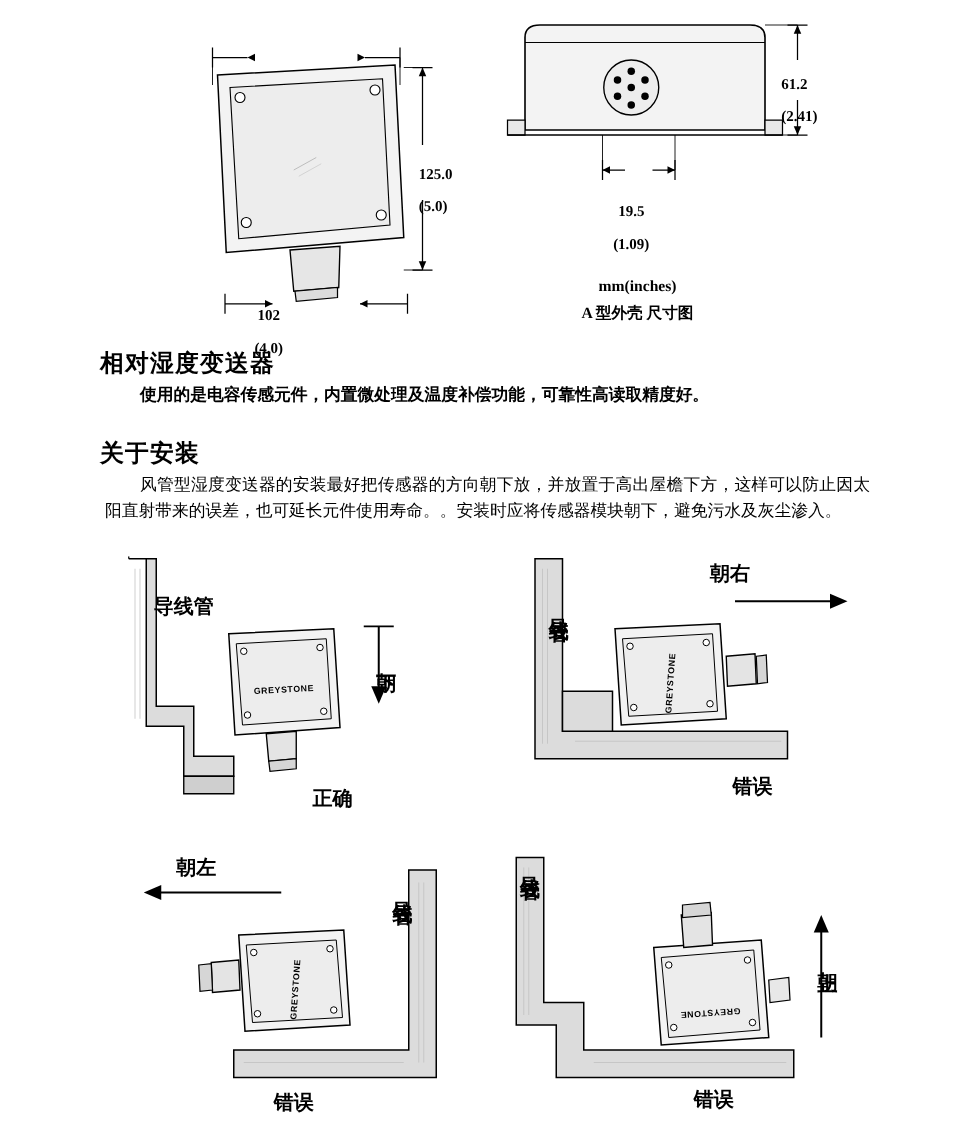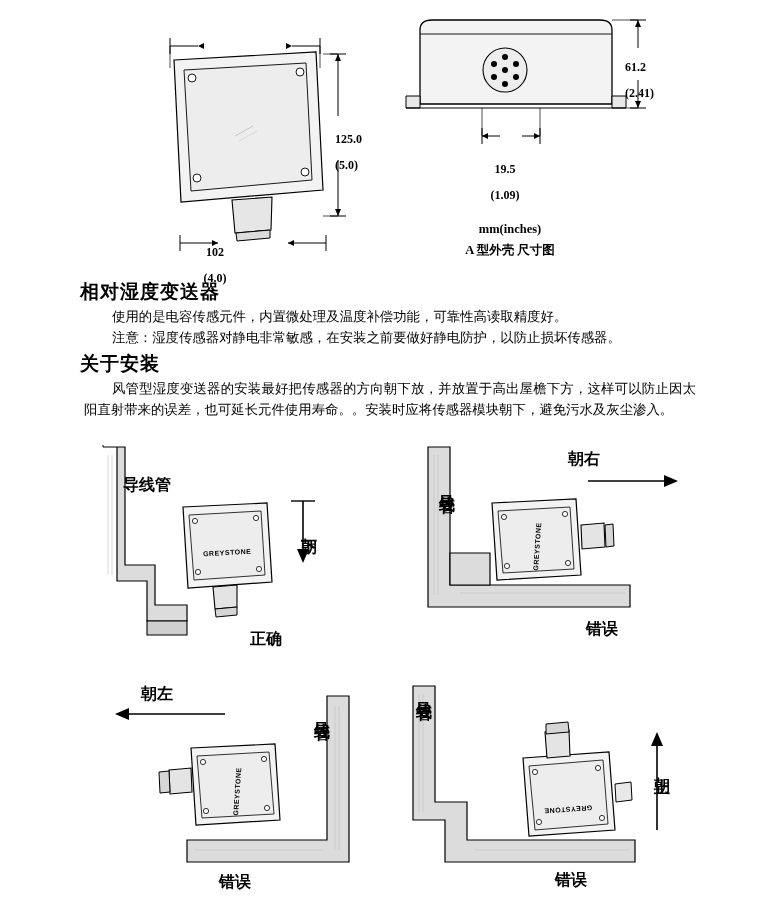--- a/index.html
+++ b/index.html
@@ -166,23 +166,22 @@
       <span>19.5</span><br>
       <span>(1.09)</span>
     </div>
 
     <div class="abs cap" style="left:420px;top:222px;width:180px;">mm(inches)</div>
     <div class="abs cap" style="left:420px;top:242px;width:180px;">A 型外壳 尺寸图</div>
   </div>
 
   <div class="abs h-cn" style="left:80px;top:280px;">相对湿度变送器</div>
 
-  <div class="abs p-cn indent" style="left:84px;top:306px;width:615px;">使用的是电容传感元件，内置微处理及温度补偿功能，可靠性高读取精度好。</div>
-
-  <div class="abs p-cn indent" style="left:84px;top:327px;width:615px;">注意：湿度传感器对静电非常敏感，在安装之前要做好静电防护，以防止损坏传感器。</div>
+  <div class="abs p-cn indent" style="left:84px;top:306px;width:615px;font-weight:bold;">使用的是电容传感元件，内置微处理及温度补偿功能，可靠性高读取精度好。</div>
+
 
   <div class="abs h-cn" style="left:80px;top:352px;">关于安装</div>
 
   <div class="abs p-cn indent" style="left:84px;top:378px;width:612px;">风管型湿度变送器的安装最好把传感器的方向朝下放，并放置于高出屋檐下方，这样可以防止因太阳直射带来的误差，也可延长元件使用寿命。。安装时应将传感器模块朝下，避免污水及灰尘渗入。</div>
 
   <div class="abs" style="left:95px;top:445px;width:260px;height:215px;">
     <svg width="260" height="215" viewBox="0 0 260 215">
 
       <g fill="#dcdcdc" stroke="#000" stroke-width="1.2">
         <path d="M8,2 L30,2 L30,120 L60,120 L60,160 L92,160 L92,176 L52,176 L52,136 L22,136 L22,2 Z"></path>

